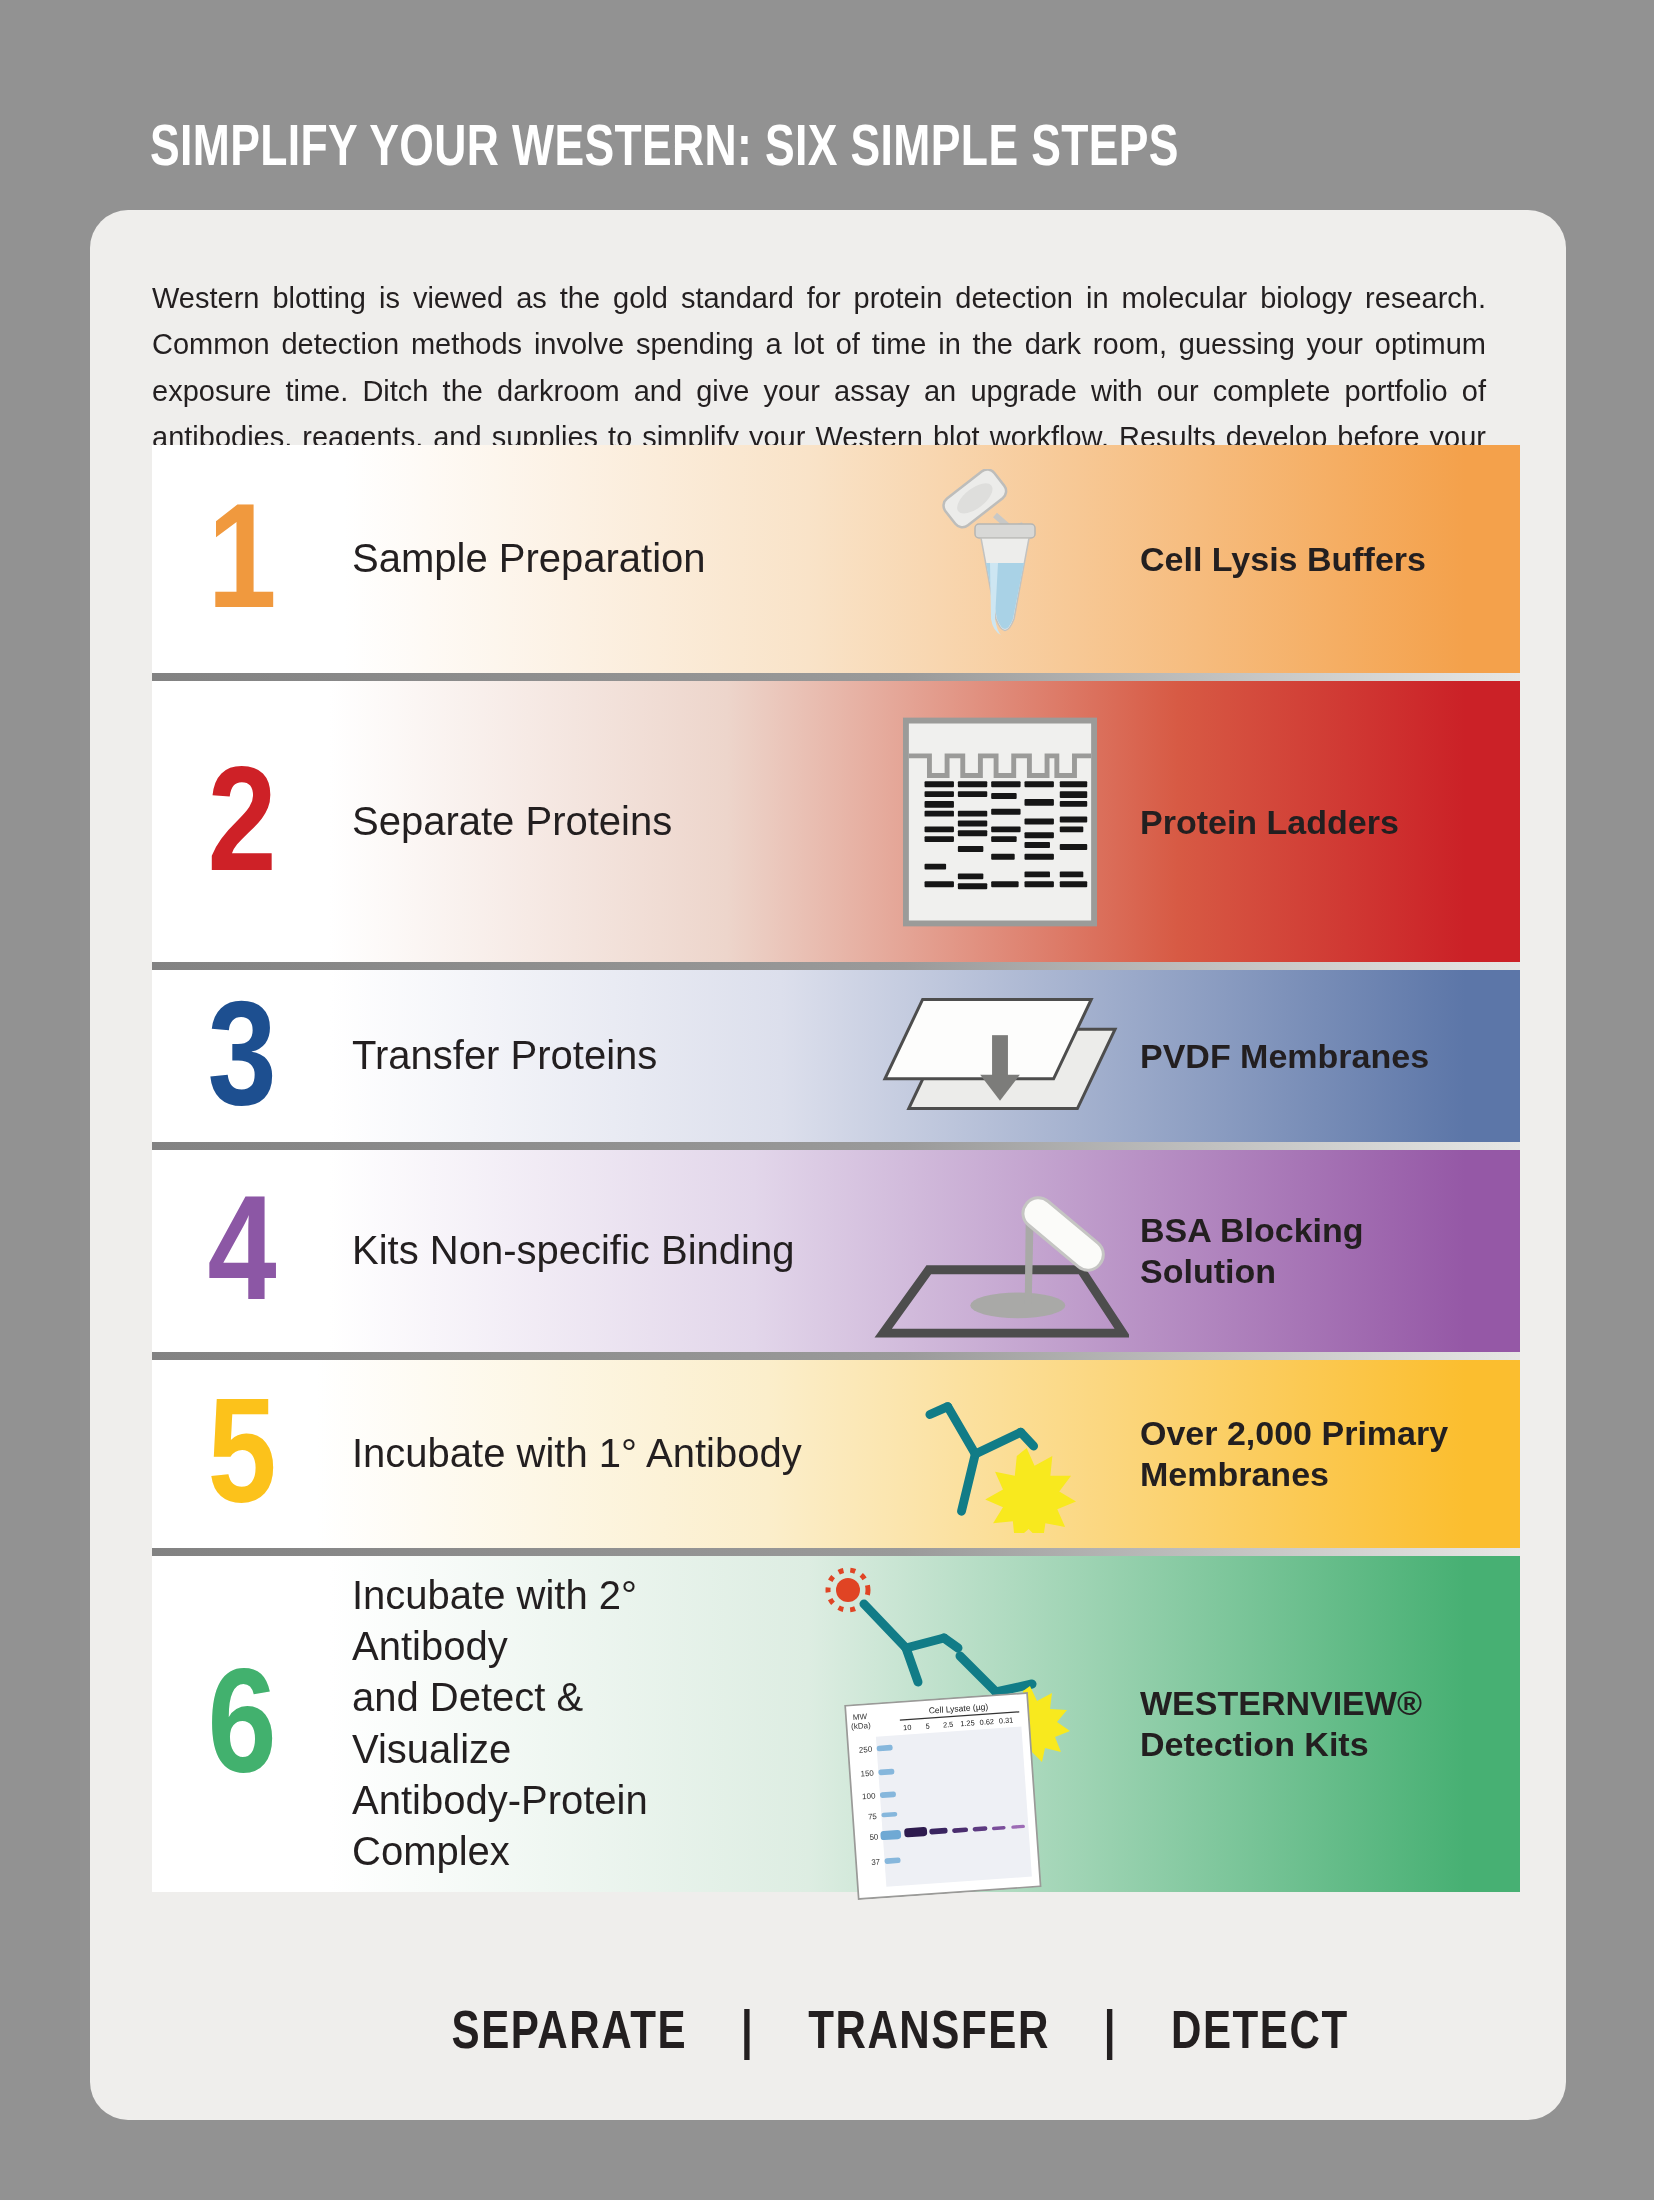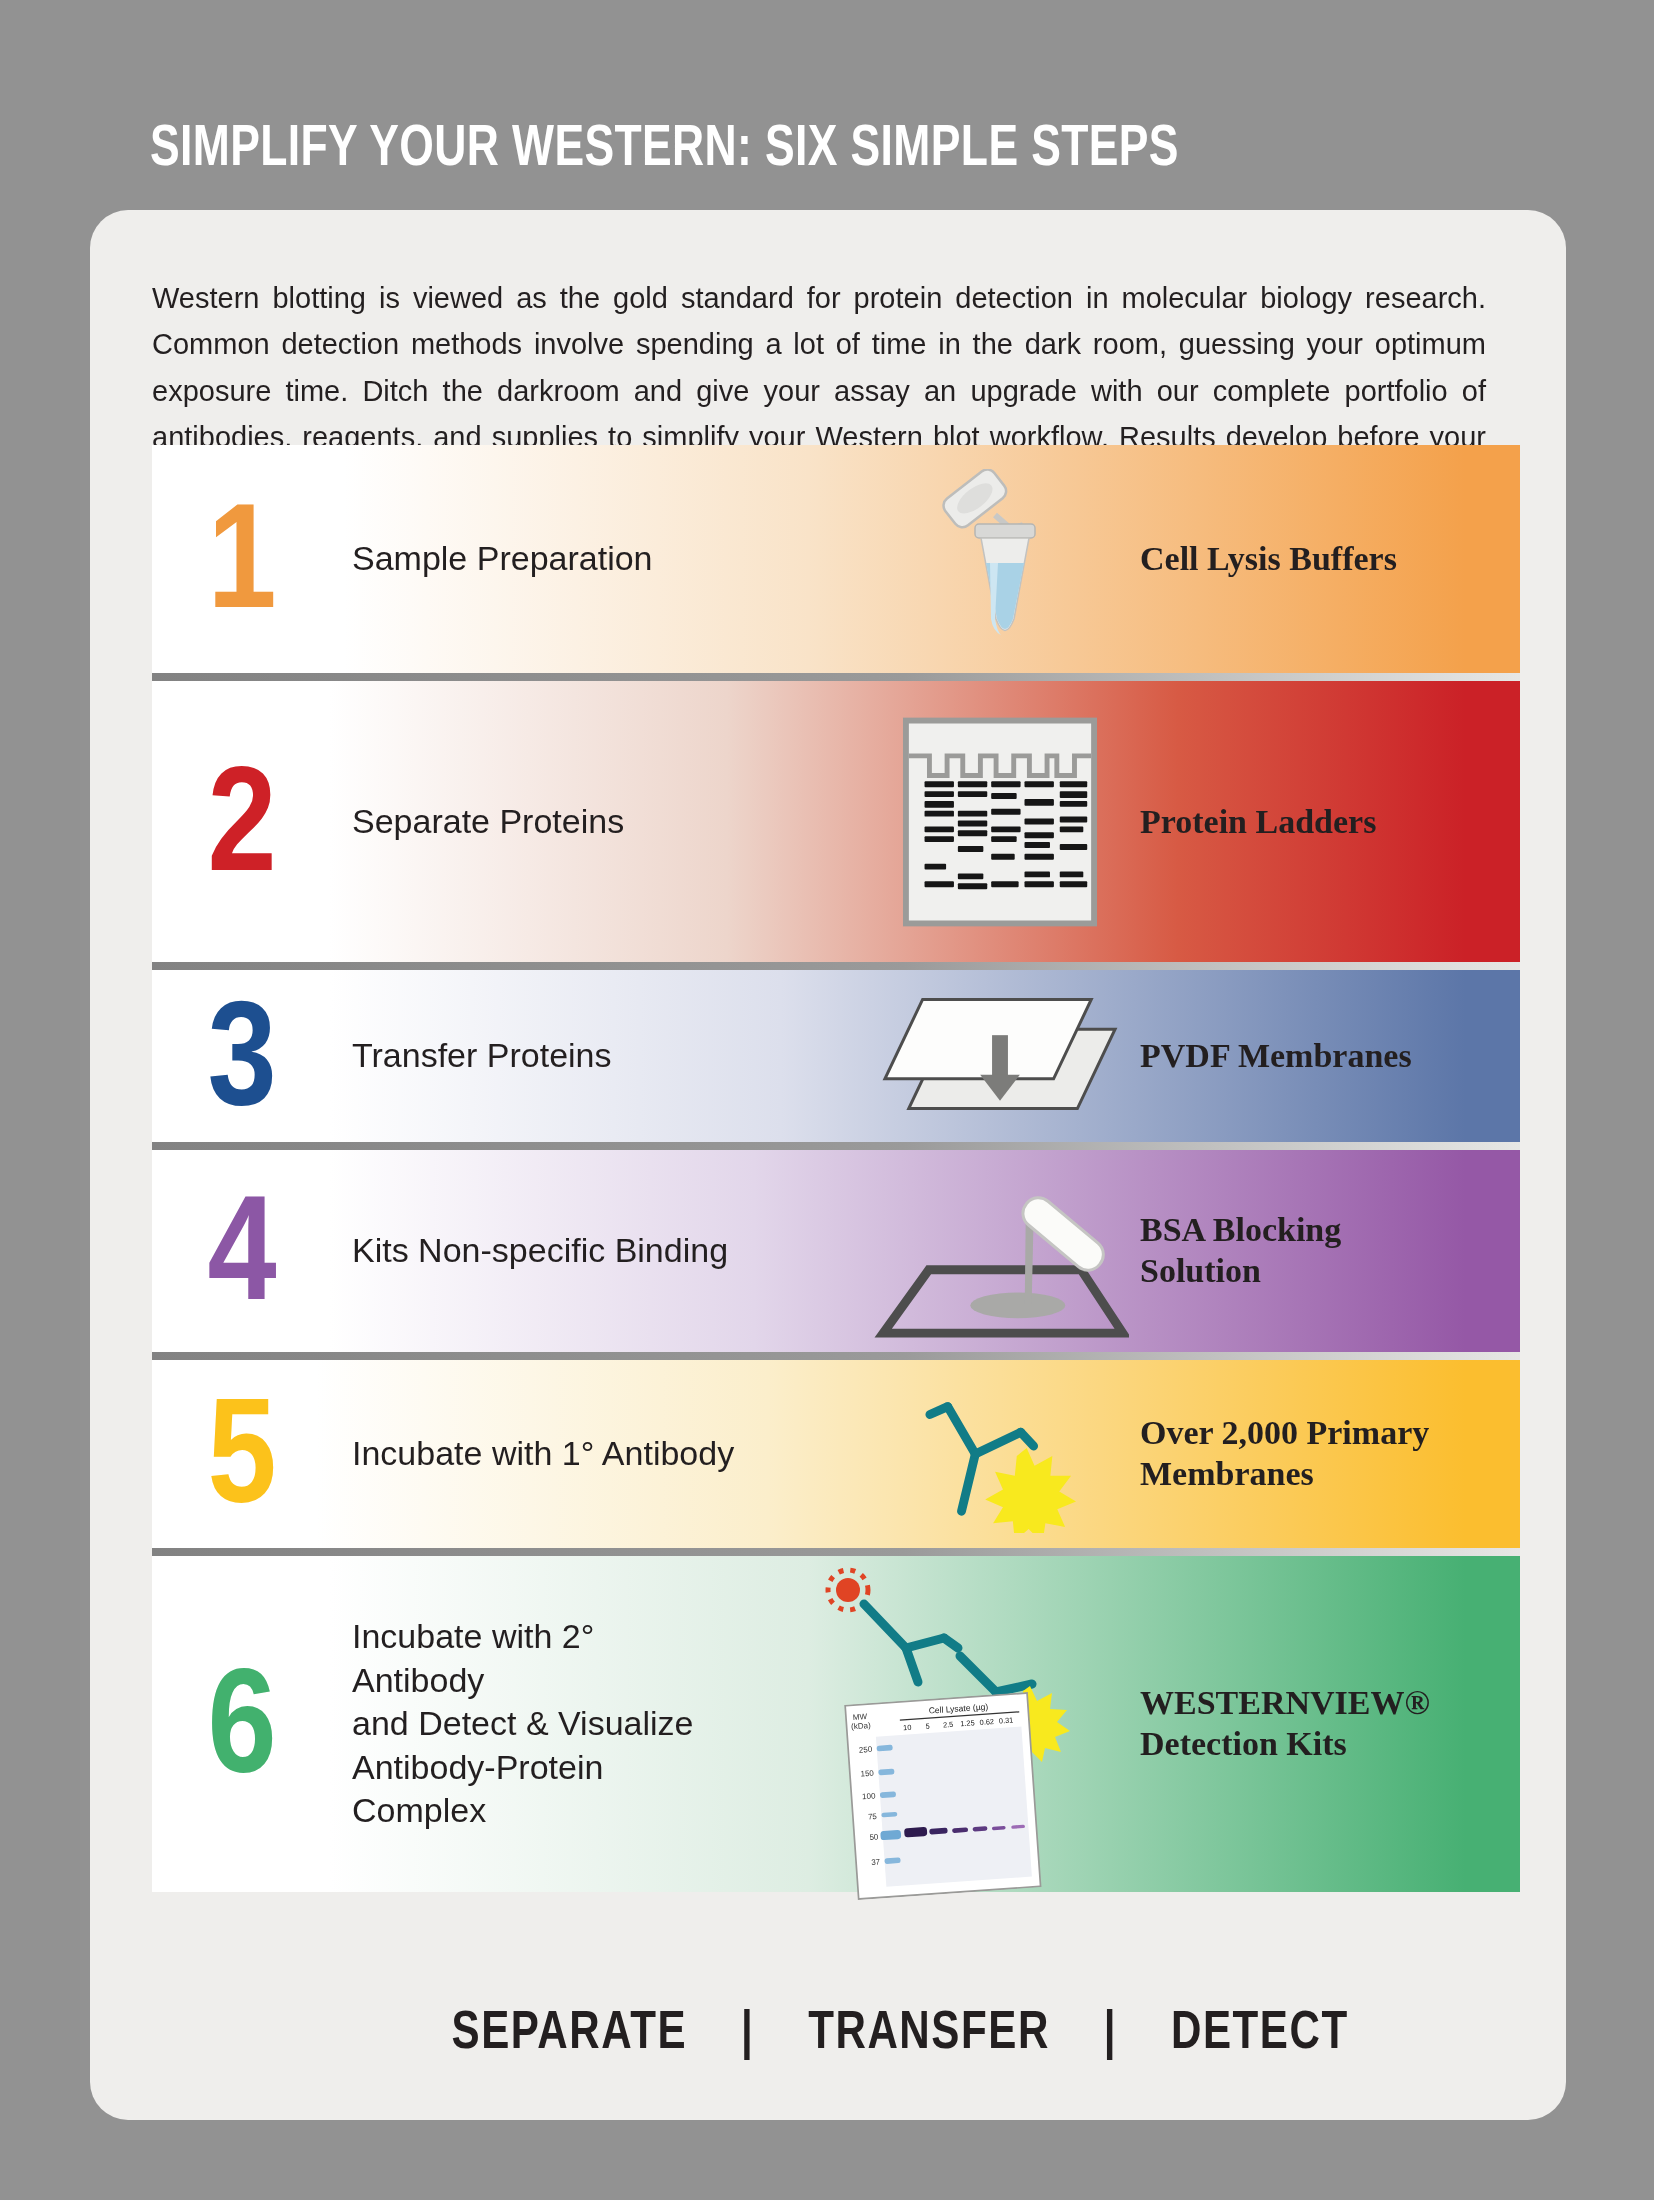--- a/index.html
+++ b/index.html
@@ -25,29 +25,29 @@
   .rows{position:absolute;left:62px;top:235px;width:1368px;}
   .step-row{position:relative;width:1368px;}
   .divider{height:8px;width:1368px;background:linear-gradient(90deg,#828282 0%,#9a9a9a 55%,#e7e7e5 100%);}
   .step-number{
     position:absolute;left:0;width:180px;text-align:center;top:50%;
     transform:translateY(-52%) scaleX(.84);
     font-size:148px;font-weight:700;line-height:1;
   }
   .step-label{
     position:absolute;left:200px;top:50%;transform:translateY(-50%);
-    font-size:34px;color:#231f20;line-height:1.28;white-space:nowrap;
+    font-size:40px;color:#231f20;line-height:1.28;white-space:nowrap;
   }
   .step-icon{
     position:absolute;left:700px;width:296px;top:50%;transform:translateY(-50%);
     display:flex;justify-content:center;align-items:center;
   }
   .step-product{
     position:absolute;left:988px;top:50%;transform:translateY(-50%);
-    width:390px;font-size:34px;font-weight:700;color:#231f20;line-height:1.2;font-family:Liberation Serif, serif;
+    width:390px;font-size:34px;font-weight:700;color:#231f20;line-height:1.2;
   }
   .r6-antibody{position:absolute;left:660px;top:6px;}
   .r6-blot{position:absolute;left:698px;top:142px;transform:rotate(-4deg);}
   .footer{
     position:absolute;left:0;width:1620px;top:1788px;text-align:center;
   }
   .footer-inner{
     display:inline-block;transform:scaleX(.78);transform-origin:center;
     font-size:54px;font-weight:700;color:#231f20;letter-spacing:2px;white-space:nowrap;
   }

